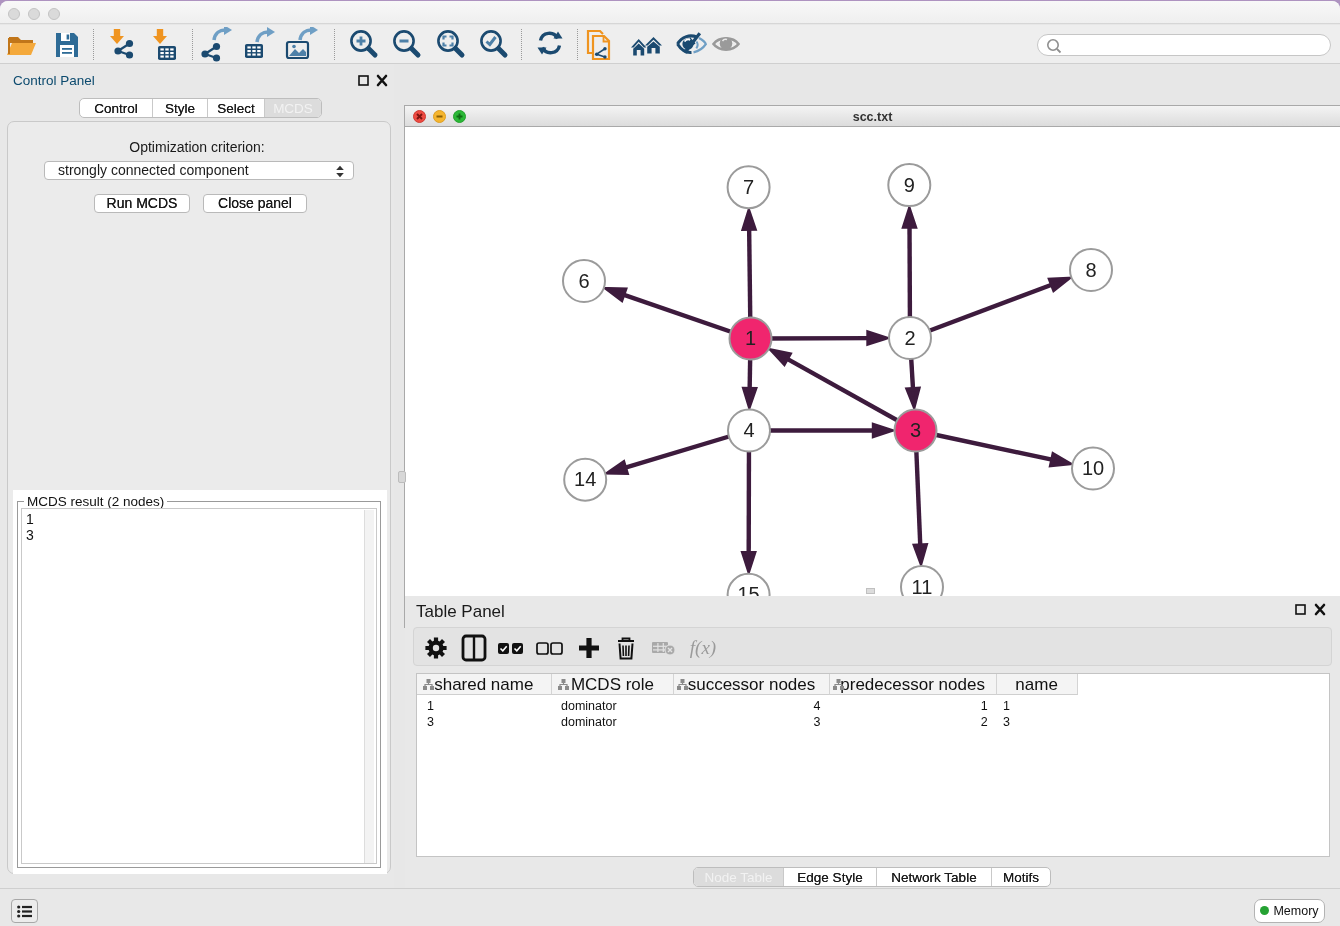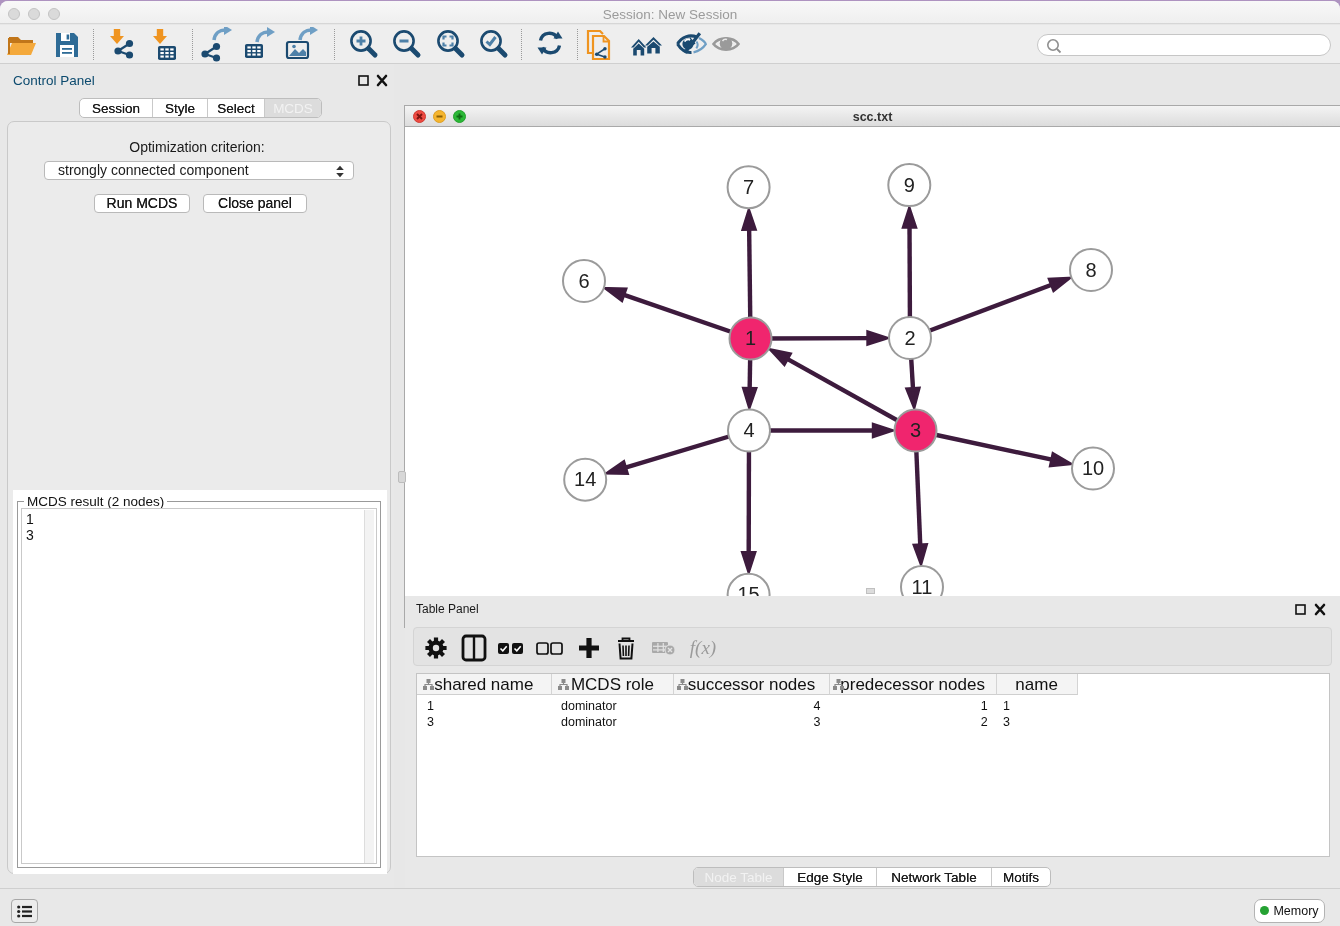--- a/index.html
+++ b/index.html
@@ -55,21 +55,21 @@
   background:#fff; border:1px solid #a9a9a9; border-right:none;margin-top:40px; }
 .net-titlebar { position:absolute; left:0; top:0; width:100%; height:21px;
   background:linear-gradient(#f4f4f4,#dcdcdc); border-bottom:1px solid #a9a9a9; }
 .net-title { position:absolute; width:100%; text-align:center; top:4px;
   font-size:12.5px; font-weight:700; color:#333; }
 .dot { position:absolute; top:4px; width:13px; height:13px; border-radius:50%; }
 .canvas { position:absolute; left:0; top:21px; width:935px; height:501px; background:#fff; }
 
 .tpanel { position:absolute; left:405px; top:595px; width:935px; height:292px;
   background:#e8e8e8; }
-.tp-title { position:absolute; left:11px; top:6px; font-size:12px; color:#1a1a1a;text-align:right; }
+.tp-title { position:absolute; left:11px; top:6px; font-size:17px; color:#1a1a1a;text-align:right; }
 .tp-toolbar { position:absolute; left:8px; top:31px; width:919px; height:39px;
   background:#e3e3e3; border:1px solid #d4d4d4; border-radius:4px; }
 .tbl { position:absolute; left:11px; top:77px; width:914px; height:184px;
   background:#fff; border:1px solid #c4c4c4; }
 .th { position:absolute; top:0; height:21px; background:#f4f4f4;
   border-bottom:1px solid #cfcfcf; border-right:1px solid #d4d4d4;
   font-size:17px; color:#111; text-align:center; line-height:21px; }
 .td { position:absolute; font-size:12.5px; color:#111; }
 .bot-tabs { left:288px; top:271px; }
 .seg .disabled { background:#dcdcdc; color:#f2f2f2; text-shadow:none; }
@@ -83,21 +83,20 @@
   background:#ececec; border:1px solid #a8a8a8; border-radius:4px; }
 .wicon { position:absolute; top:0; }
 </style>
 </head>
 <body>
 <div class="app">
   <div class="titlebar">
     <div class="tl" style="left:8px"></div>
     <div class="tl" style="left:28px"></div>
     <div class="tl" style="left:48px"></div>
-    <div class="title-text">Session: New Session</div>
   </div>
   <div class="toolbar" id="toolbar">
       <div class="tsep" style="left:93px"></div>
       <div class="tsep" style="left:192px"></div>
       <div class="tsep" style="left:334px"></div>
       <div class="tsep" style="left:521px"></div>
       <div class="tsep" style="left:577px"></div>
       <svg class="ticon" style="left:5px;top:2px" width="34" height="36">
         <path d="M4 10 L13 10 L16 13 L28 13 L28 16 L4 16 Z" fill="#c1761a"></path>
         <path d="M2 28 L7 16 L31 16 L26 28 Z" fill="#f4a93c"></path>
@@ -244,21 +243,21 @@
     </div>
 
   <div class="cpanel">
     <div class="cp-title">Control Panel</div>
     <svg style="position:absolute;left:358px;top:10px" width="32" height="14">
       <rect x="1" y="2" width="9" height="9" fill="none" stroke="#111" stroke-width="1.6"></rect>
       <path d="M20 2 L28 11 M28 2 L20 11" stroke="#111" stroke-width="2.6" stroke-linecap="round"></path>
     </svg>
     <div class="cp-content"></div>
     <div class="seg cp-tabs">
-      <div style="width:72px">Session</div>
+      <div style="width:72px">Control</div>
       <div style="width:55px">Style</div>
       <div style="width:57px">Select</div>
       <div class="disabled" style="width:57px">MCDS</div>
     </div>
     <div class="opt-label">Optimization criterion:</div>
     <div class="dropdown">strongly connected component
       <svg style="position:absolute;right:8px;top:3px" width="10" height="13">
         <path d="M1.2 5 L5 0.8 L8.8 5 Z" fill="#333"></path>
         <path d="M1.2 8 L5 12.2 L8.8 8 Z" fill="#333"></path>
       </svg>

